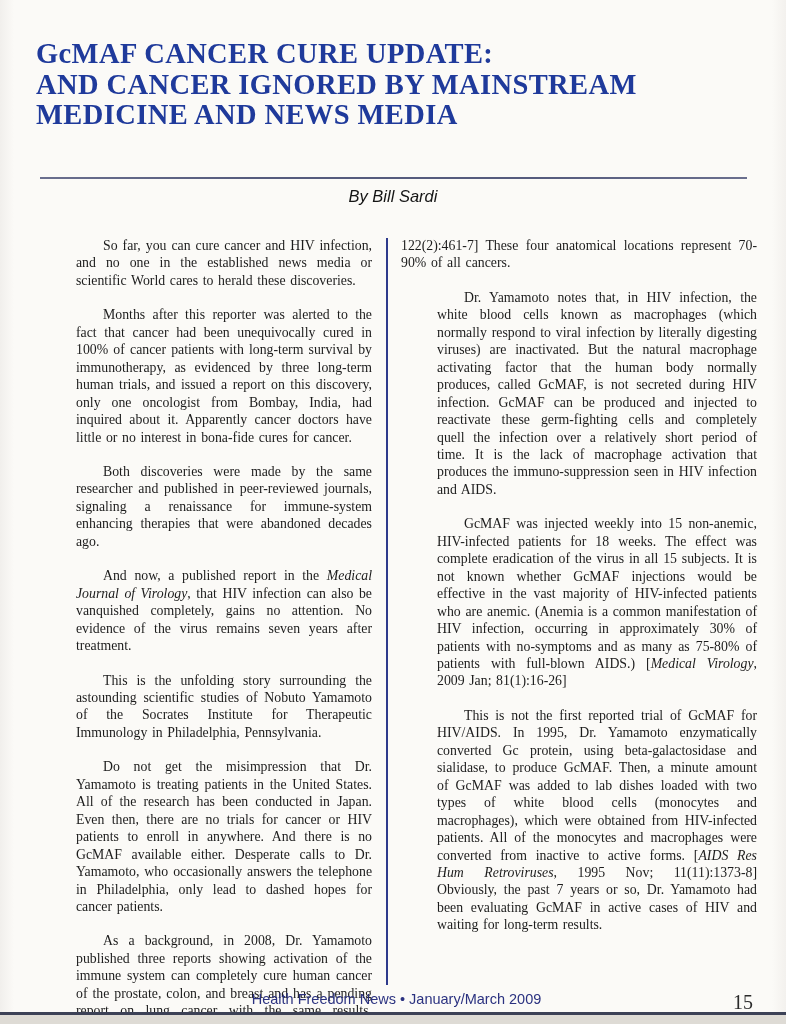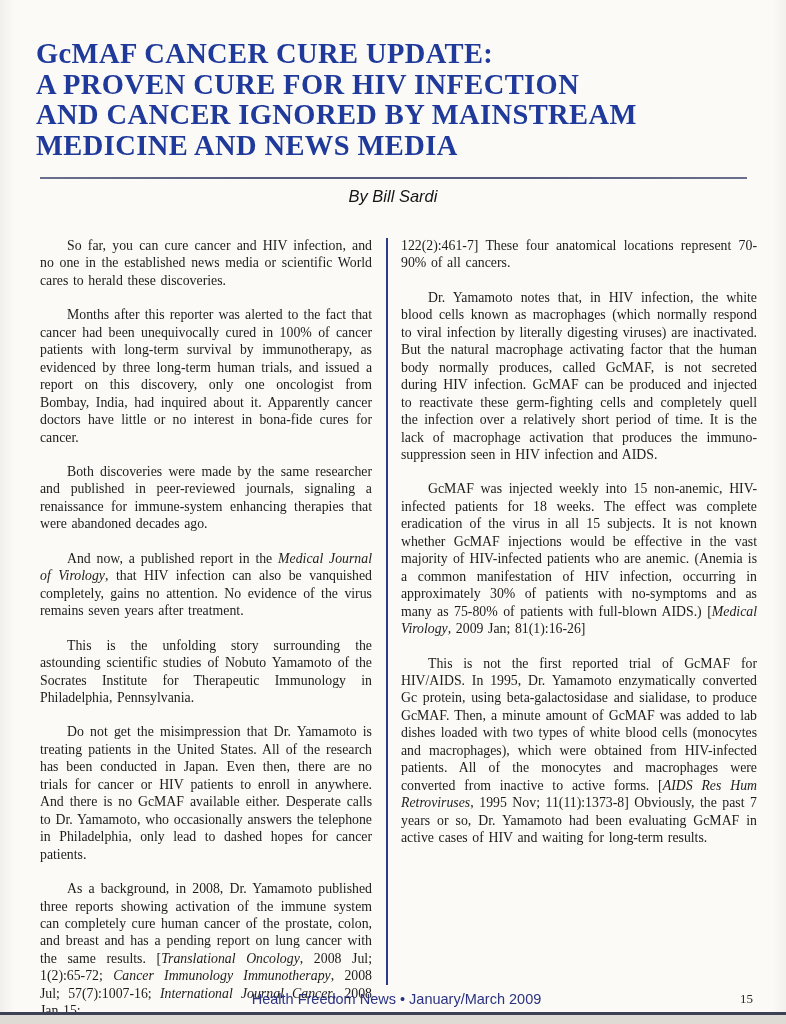--- a/index.html
+++ b/index.html
@@ -39,52 +39,51 @@
   .col-right{flex:1;margin-left:29px;}
   .divider{
     position:absolute;left:386px;top:238px;width:2px;height:747px;
     background:var(--divider-color);
   }
   .para{
     margin:0 0 17px 0;text-align:justify;
     font-size:13.8px;line-height:17.45px;
     word-spacing:1.2px;
   }
-  .para.indent{text-indent:27px;}
+  .para.indent{text-indent:27px;margin-left:36px;}
   .para em{font-style:italic;}
   .footer{
     position:absolute;top:991px;left:40px;right:33px;height:20px;
   }
   .footer-center{
     position:absolute;left:0;right:0;text-align:center;
     font-family:"Liberation Sans",sans-serif;
     font-size:14.5px;color:var(--footer-blue);
   }
   .footer-page{
     position:absolute;right:0;top:0;
     font-family:"Liberation Serif",serif;
-    font-size:13px;color:#2a2a2a;text-align:right;
+    font-size:20px;color:#2a2a2a;text-align:right;
   }
   .bottom-rule{
     position:absolute;top:1012px;left:0;width:786px;height:3px;
     background:#3c4156;
   }
   .bottom-strip{
     position:absolute;top:1015px;left:0;width:786px;height:9px;
     background:#dedbd5;
   }
 </style>
 </head>
 <body>
 
 <div class="page">
 
   <div class="title">
     <div>GcMAF CANCER CURE UPDATE:</div>
-    <div>A PROVEN CURE FOR HIV INFECTION</div>
     <div>AND CANCER IGNORED BY MAINSTREAM</div>
     <div>MEDICINE AND NEWS MEDIA</div>
   </div>
 
   <div class="title-rule"></div>
 
   <div class="byline-block">
     <div>By Bill Sardi</div>
   </div>
 

